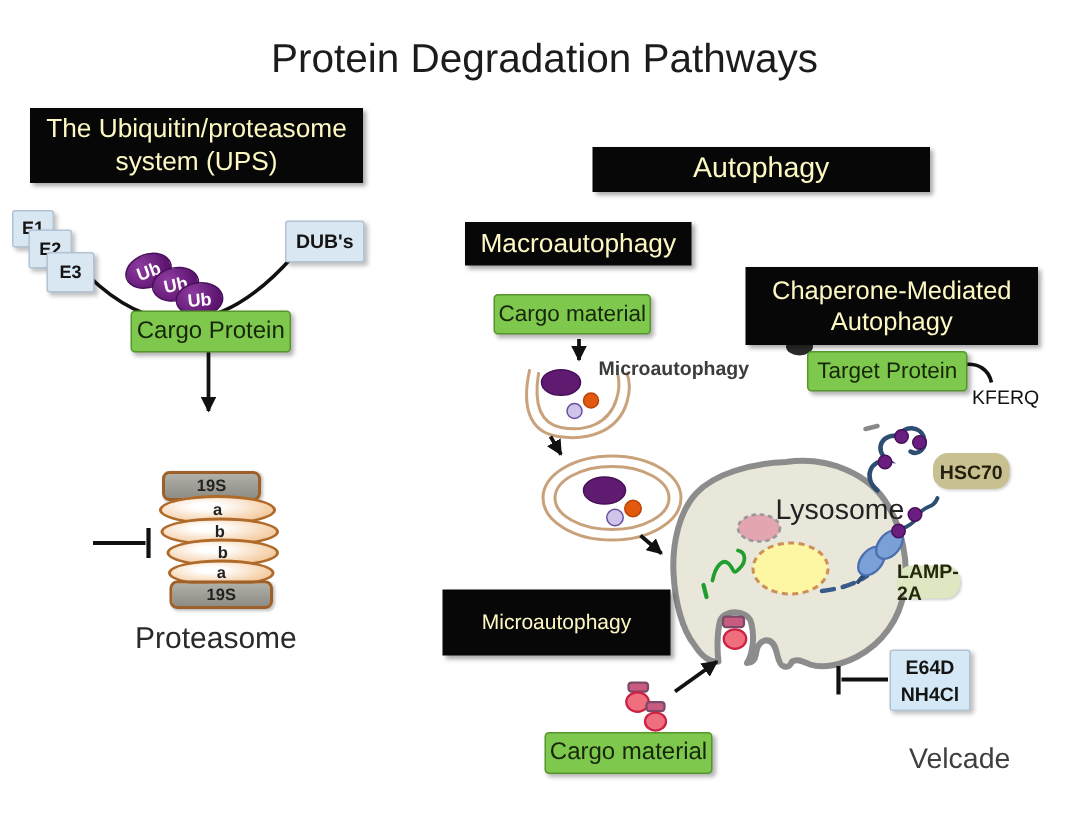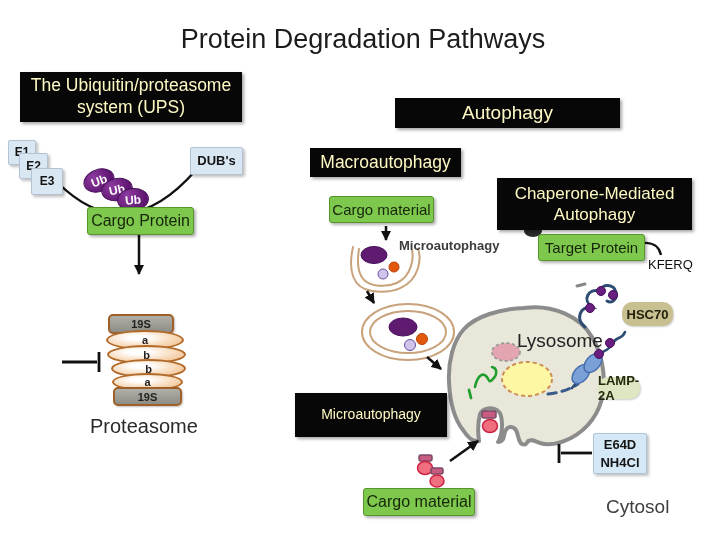--- a/index.html
+++ b/index.html
@@ -187,15 +187,15 @@
   <div class="abs poval pa1">a</div>
   <div class="abs poval pb1">b</div>
   <div class="abs poval pb2">b</div>
   <div class="abs poval pa2">a</div>
   <div class="abs pcap pcap2">19S</div>
 
   <div class="abs lbl lbl-proteasome">Proteasome</div>
   <div class="abs lbl lbl-autophagosome">Microautophagy</div>
   <div class="abs lbl lbl-kferq">KFERQ</div>
   <div class="abs lbl lbl-lysosome">Lysosome</div>
-  <div class="abs lbl lbl-cytosol">Cytosol</div>
+  <div class="abs lbl lbl-cytosol">Velcade</div>
 
 </div>
 
 </body></html>

